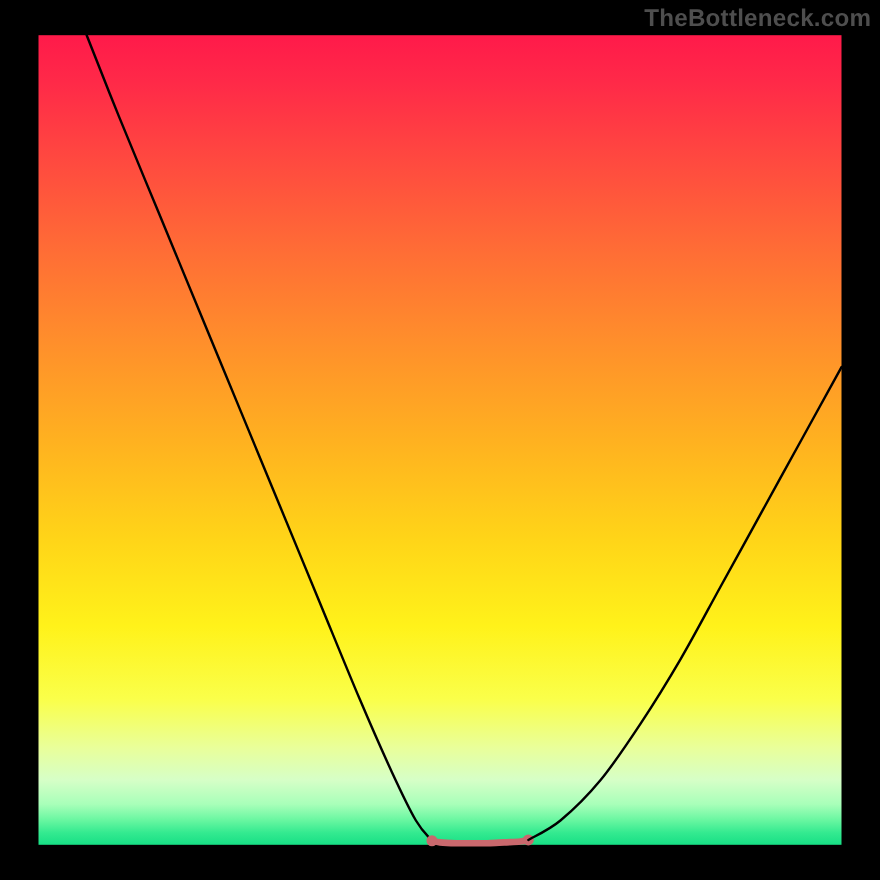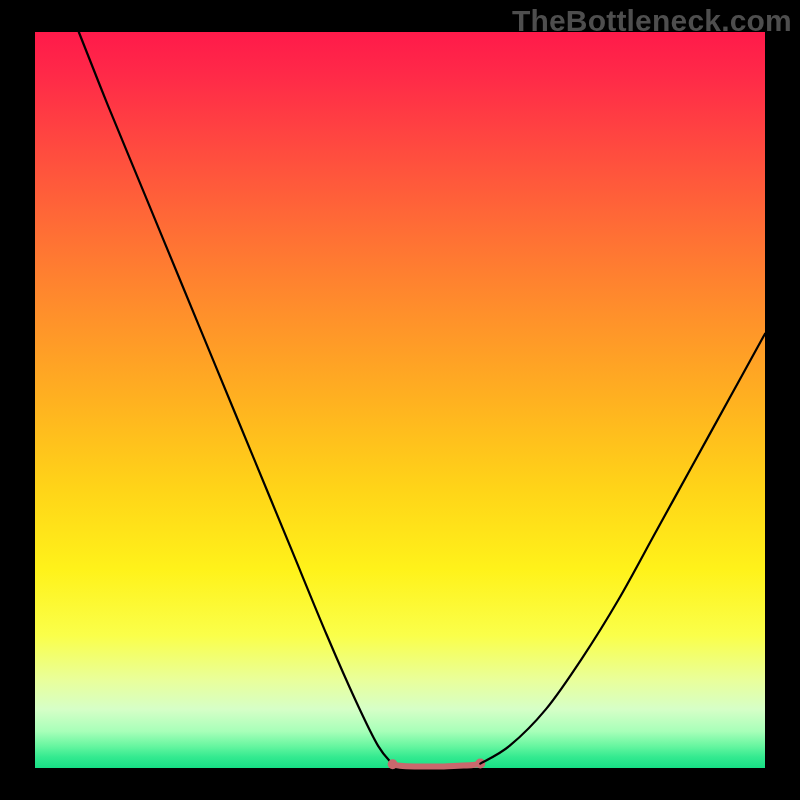--- a/index.html
+++ b/index.html
@@ -15,21 +15,21 @@
     position: relative;
     width: 800px;
     height: 800px;
     background: #000;
   }
   .watermark {
     position: absolute;
     top: 4px;
     right: 8px;
     color: #4e4e4e;
-    font-size: 30px;
+    font-size: 22px;
     font-weight: 600;
     letter-spacing: 0.2px;
     z-index: 10;
   }
   .plot-area {
     position: absolute;
     left: 35px;
     top: 32px;
     width: 730px;
     height: 736px;

